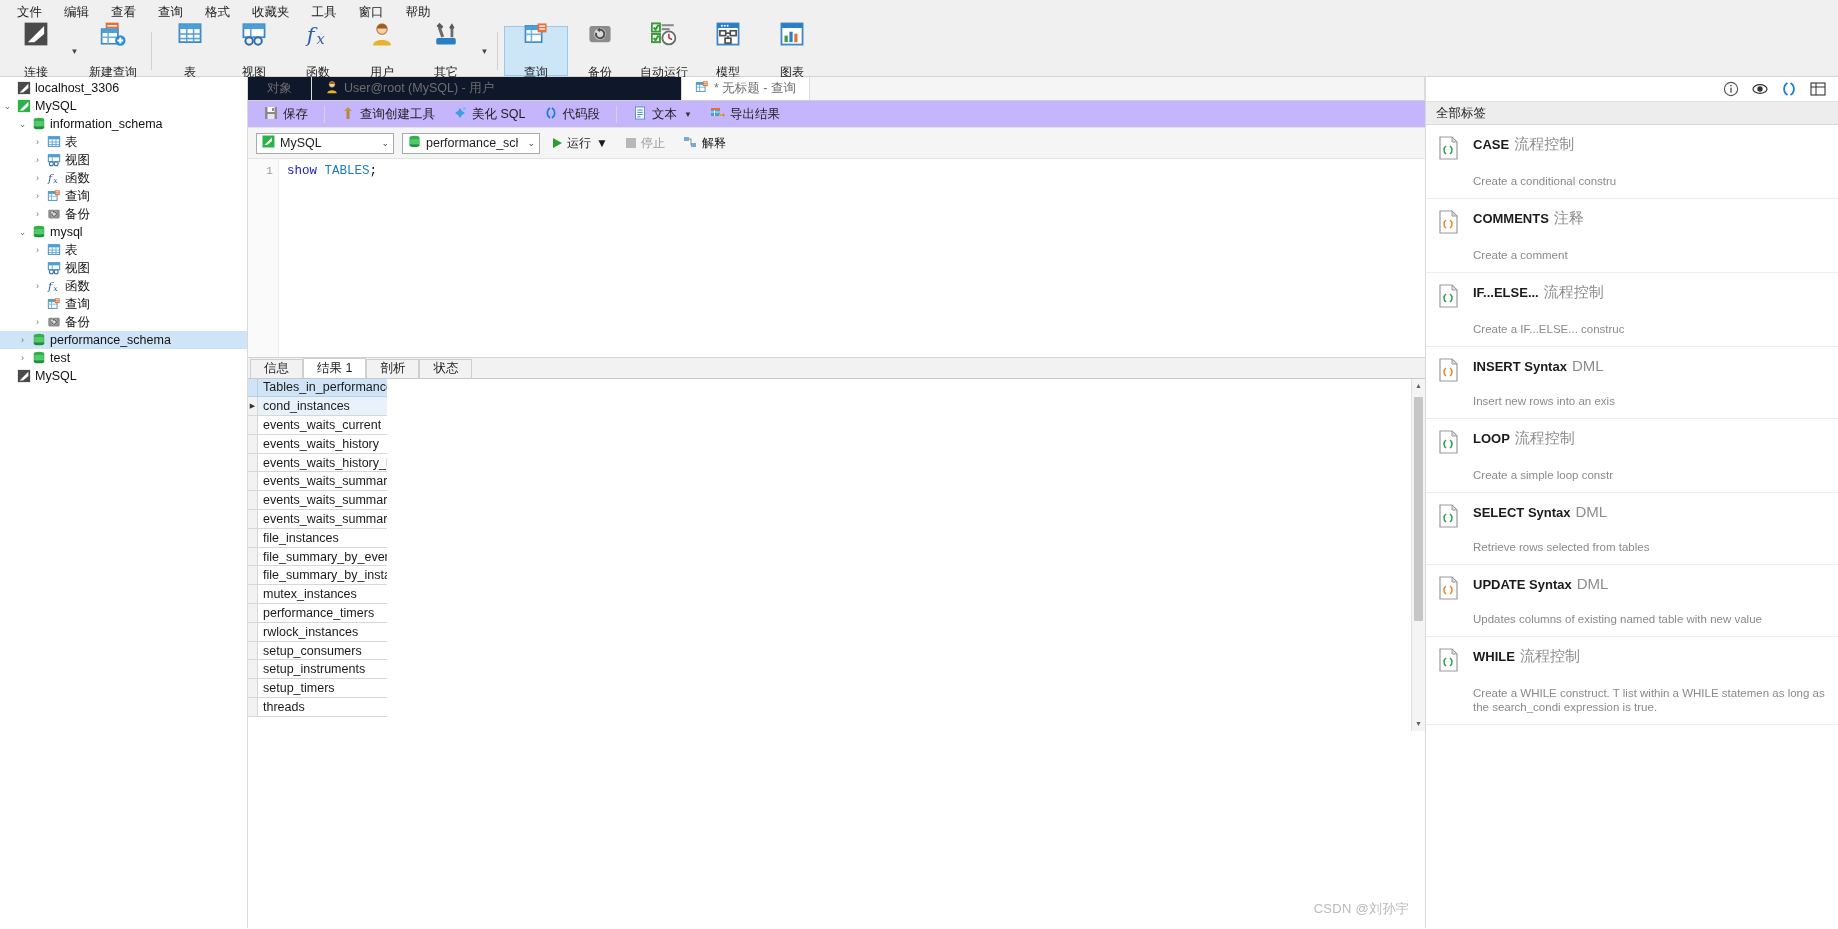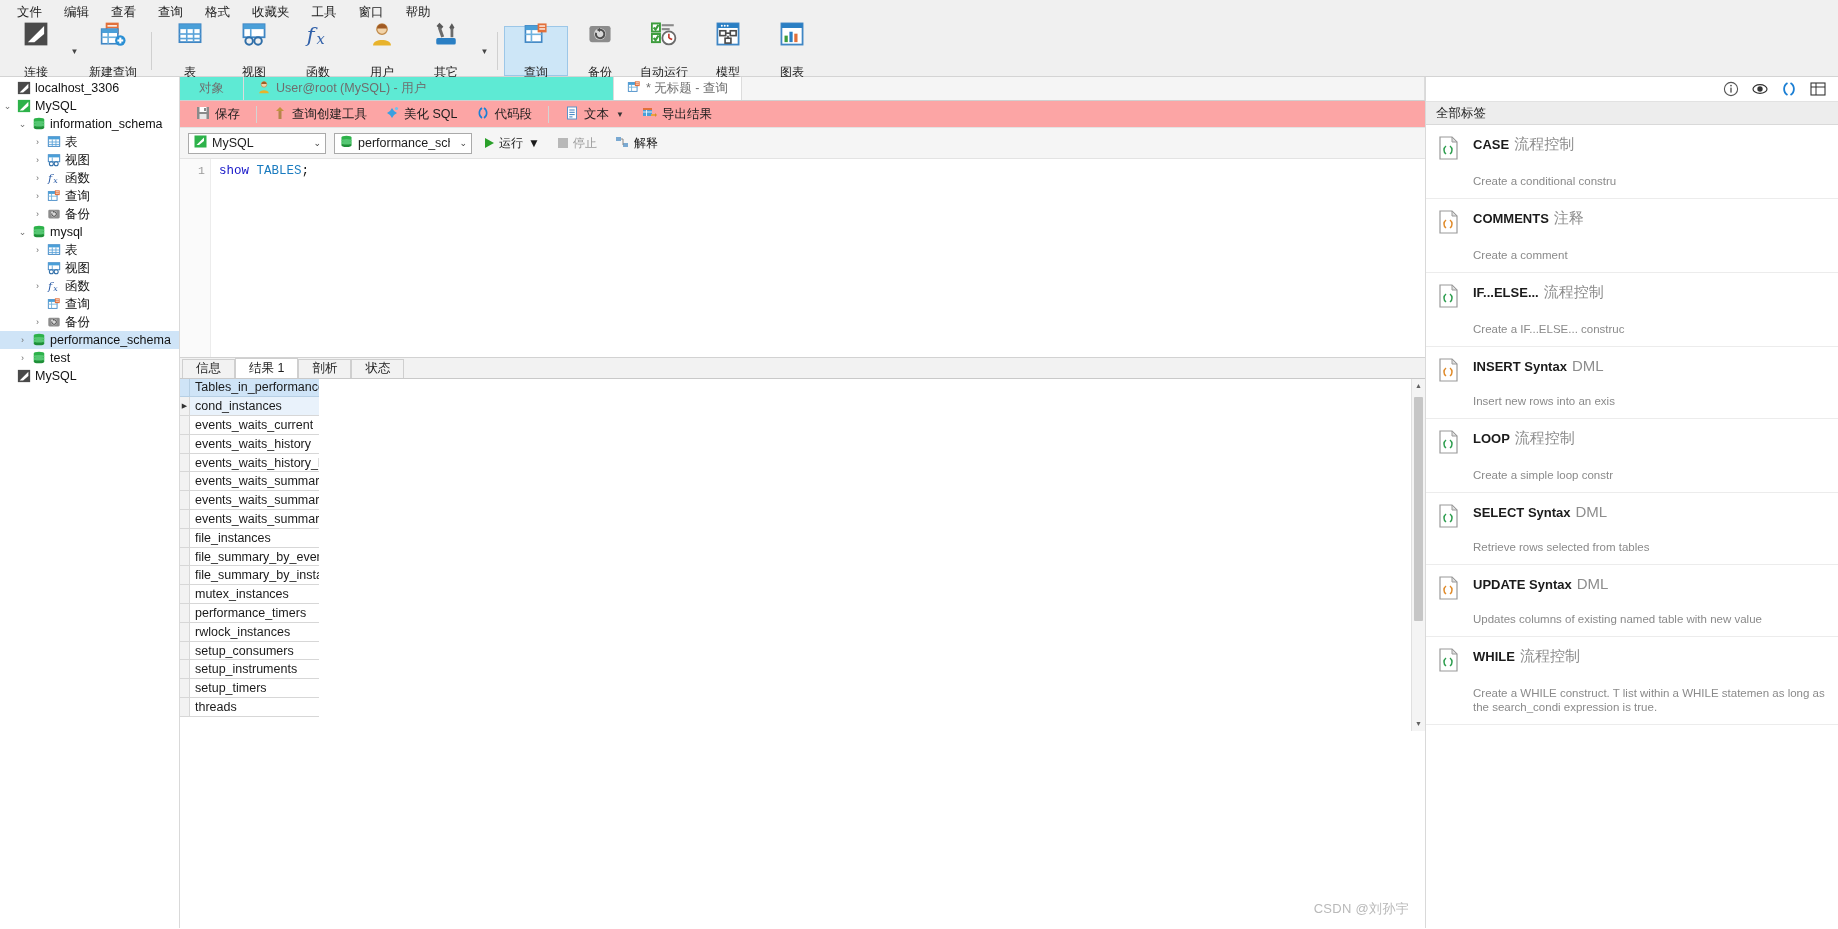--- a/index.html
+++ b/index.html
@@ -52,21 +52,21 @@
   .rb-item .lbl { font-size: 12px; color: #1d1d1d; white-space: nowrap; margin-top: 16px; }
   .rb-ico { height: 24px; display: flex; align-items: center; justify-content: center; }
   .rb-sep { width: 1px; background: #d0d0d0; margin: 6px 6px; }
   .rb-caret {
     display: flex; align-items: center; justify-content: center;
     width: 13px; font-size: 8px; color: #444; cursor: default;
   }
 
   
   .body-row { display: flex; height: calc(929px - 26px - 52px); }
-  .left-pane { width: 180px; background: #fff; border-right: 1px solid #d9d9d9; position: relative; }
+  .left-pane { width: 248px; background: #fff; border-right: 1px solid #d9d9d9; position: relative; }
   .center-pane { flex: 1; display: flex; flex-direction: column; background: #fff; min-width: 0; }
   .right-pane { width: 413px; background: #fff; border-left: 1px solid #d9d9d9; display: flex; flex-direction: column; }
 
   
   .tree { padding-top: 2px; font-size: 12.5px; }
   .tnode {
     height: 18px; display: flex; align-items: center;
     white-space: nowrap; cursor: default; padding-right: 4px;
   }
   .tnode.sel { background: #cfe4f7; }
@@ -80,29 +80,29 @@
   
   .tabstrip {
     height: 24px; background: #f5f5f5;
     border-bottom: 1px solid #d0d0d0;
     display: flex; align-items: stretch;
   }
   .tabstrip .tab {
     display: flex; align-items: center; gap: 5px;
     padding: 0 13px; font-size: 12.5px; color: #6e6e6e;
     border-right: 1px solid #dcdcdc;
-    background: #5eead4; cursor: default; white-space: nowrap;
+    background: #0f172a; cursor: default; white-space: nowrap;
   }
   .tabstrip .tab.obj { color: #6e6e6e; min-width: 64px; justify-content: center; }
   .tabstrip .tab.active { background: #ffffff; color: #6e6e6e; }
   .tabstrip .filler { flex: 1; background: #f5f5f5; border-right: 1px solid #dcdcdc; }
 
   
   .qtoolbar {
-    height: 27px; background: #fca5a5;
+    height: 27px; background: #c4b5fd;
     border-bottom: 1px solid #e3e3e3;
     display: flex; align-items: center; padding-left: 8px; gap: 2px;
   }
   .tbtn {
     display: flex; align-items: center; gap: 5px;
     padding: 3px 7px; font-size: 12.5px; color: #1d1d1d;
     cursor: default; border: 1px solid transparent; white-space: nowrap;
   }
   .tbtn .tcaret { font-size: 8px; color: #333; margin-left: 2px; }
   .vsep { width: 1px; height: 17px; background: #d4d4d4; margin: 0 6px; }

